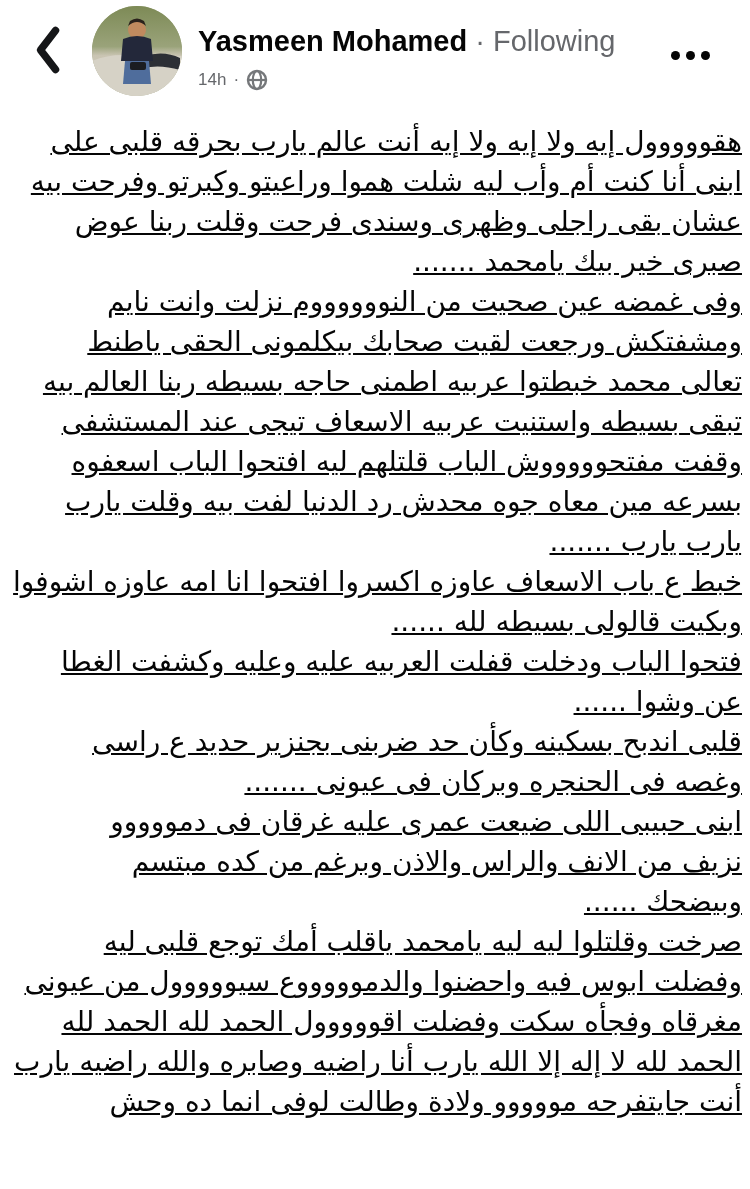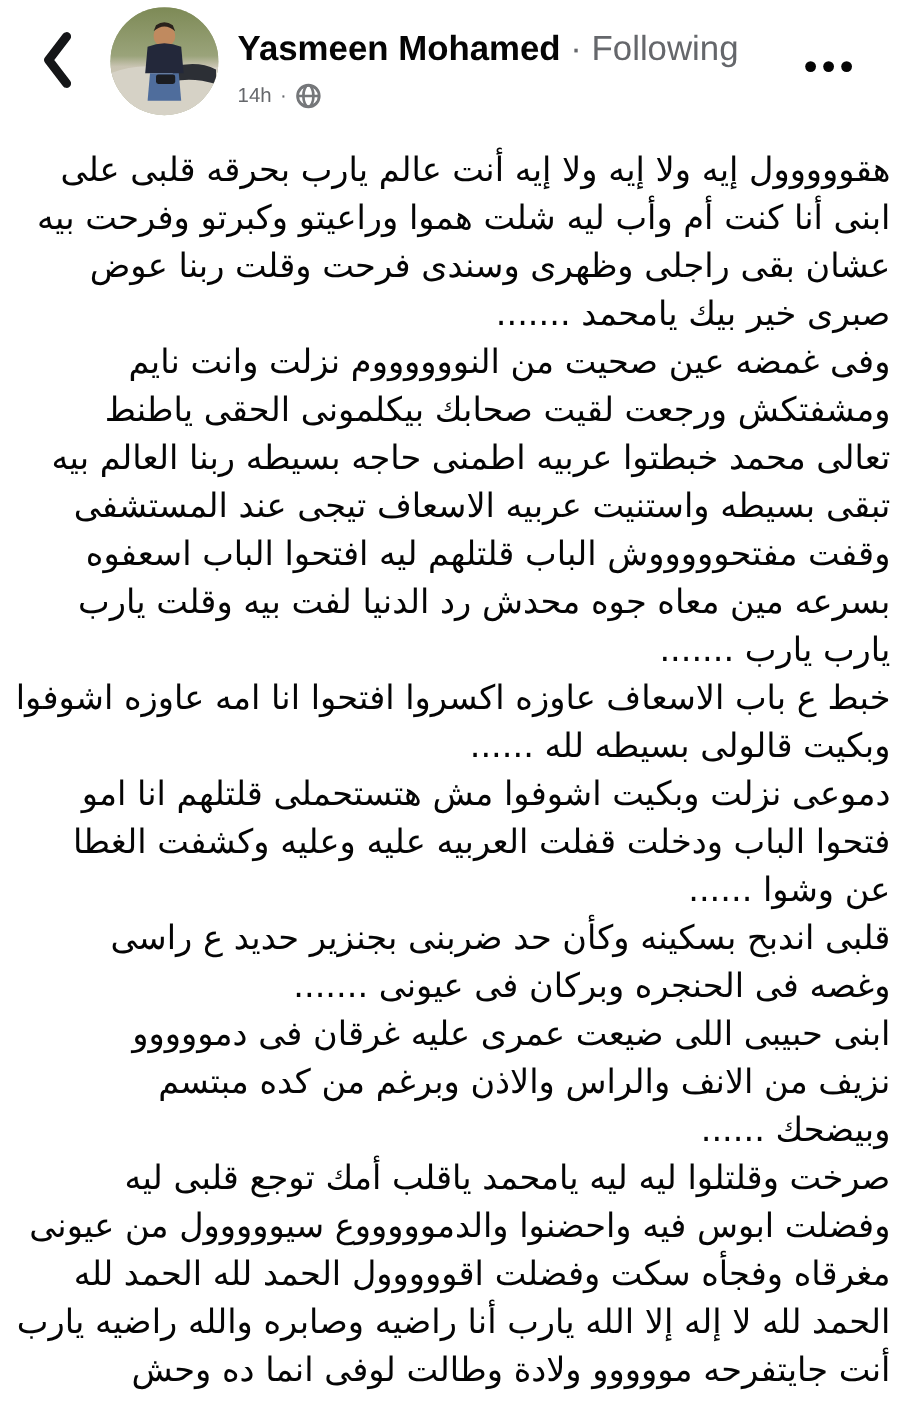--- a/index.html
+++ b/index.html
@@ -22,21 +22,21 @@
     color:#65676B;display:flex;align-items:center;gap:7px;}
   .more-btn{position:absolute;right:34px;top:40px;width:52px;height:30px;
     display:flex;align-items:center;justify-content:center;gap:6px;cursor:pointer;}
   .more-btn i{width:9px;height:9px;border-radius:50%;background:#050505;display:block;}
   
   .post{
     direction:rtl;text-align:right;padding:6px 8px 0 12px;
     font-size:28px;line-height:40px;color:#050505;
     font-family:"DejaVu Sans", sans-serif;
   }
-  .post-line{white-space:nowrap;overflow:hidden;height:40px;}
+  .post-line{white-space:nowrap;overflow:hidden;height:40px;text-decoration:underline;}
 </style>
 </head>
 <body>
 
 <div class="header">
 
   <div class="back-btn">
     <span>
       <svg width="36" height="52" viewBox="0 0 24 34">
         <path d="M17 4 L7 17 L17 30" fill="none" stroke="#151618" stroke-width="5" stroke-linecap="round" stroke-linejoin="round"></path>
@@ -99,21 +99,20 @@
     <div class="post-line">صبرى خير بيك يامحمد .......</div>
     <div class="post-line">وفى غمضه عين صحيت من النووووووم نزلت وانت نايم</div>
     <div class="post-line">ومشفتكش ورجعت لقيت صحابك بيكلمونى الحقى ياطنط</div>
     <div class="post-line">تعالى محمد خبطتوا عربيه اطمنى حاجه بسيطه ربنا العالم بيه</div>
     <div class="post-line">تبقى بسيطه واستنيت عربيه الاسعاف تيجى عند المستشفى</div>
     <div class="post-line">وقفت مفتحوووووش الباب قلتلهم ليه افتحوا الباب اسعفوه</div>
     <div class="post-line">بسرعه مين معاه جوه محدش رد الدنيا لفت بيه وقلت يارب</div>
     <div class="post-line">يارب يارب .......</div>
     <div class="post-line">خبط ع باب الاسعاف عاوزه اكسروا افتحوا انا امه عاوزه اشوفوا</div>
     <div class="post-line">وبكيت قالولى بسيطه لله ......</div>
-    <div class="post-line">دموعى نزلت وبكيت اشوفوا مش هتستحملى قلتلهم انا امو</div>
     <div class="post-line">فتحوا الباب ودخلت قفلت العربيه عليه وعليه وكشفت الغطا</div>
     <div class="post-line">عن وشوا ......</div>
     <div class="post-line">قلبى اندبح بسكينه وكأن حد ضربنى بجنزير حديد ع راسى</div>
     <div class="post-line">وغصه فى الحنجره وبركان فى عيونى .......</div>
     <div class="post-line">ابنى حبيبى اللى ضيعت عمرى عليه غرقان فى دمووووو</div>
     <div class="post-line">نزيف من الانف والراس والاذن وبرغم من كده مبتسم</div>
     <div class="post-line">وبيضحك ......</div>
     <div class="post-line">صرخت وقلتلوا ليه ليه يامحمد ياقلب أمك توجع قلبى ليه</div>
     <div class="post-line">وفضلت ابوس فيه واحضنوا والدموووووع سيووووول من عيونى</div>
     <div class="post-line">مغرقاه وفجأه سكت وفضلت اقووووول الحمد لله الحمد لله</div>

